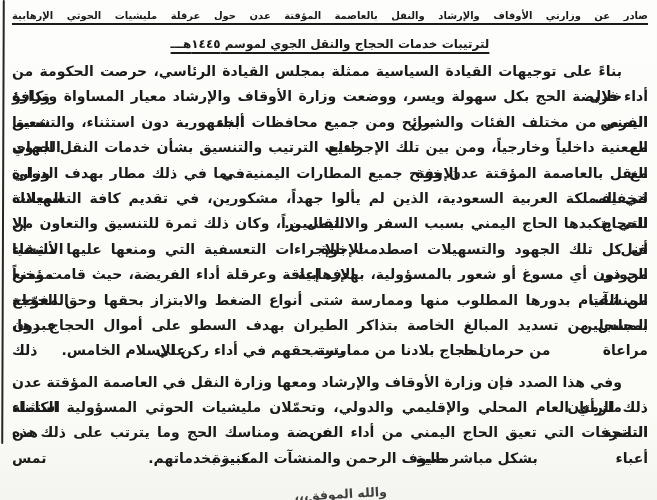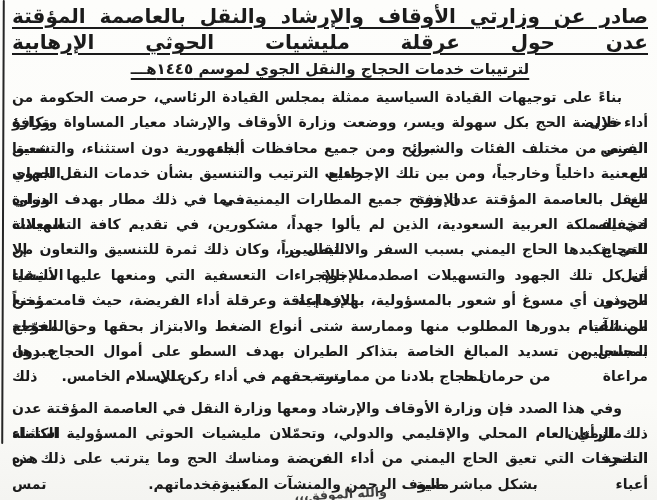--- a/index.html
+++ b/index.html
@@ -18,33 +18,33 @@
     position:absolute; left:2px; top:0;
     width:2px; height:444px;
     background:#262626;
     border-radius:1px;
     transform:rotate(0.2deg);
   }
   .content {
     position:absolute; top:3px; right:9px; left:12px;
   }
   .title-line1 {
-    font-size:20px; line-height:26px;
+    font-size:10px; line-height:26px;
     text-align:justify; text-align-last:justify;
     text-decoration:underline;
     text-decoration-thickness:1.6px;
     text-underline-offset:4px;
     white-space:normal;
   }
   .title-row {
     text-align:center; line-height:27px; height:27px;
     margin-bottom:3px;
   }
   .title-line2 {
-    font-size:15px;
+    font-size:12px;
     text-decoration:underline;
     text-decoration-thickness:1.6px;
     text-underline-offset:4px;
   }
   .para { margin:0; }
   .para2 { margin-top:6px; }
   .line {
     font-size:14px;
     height:25.4px; line-height:25.4px;
     text-align:justify; text-align-last:justify;

